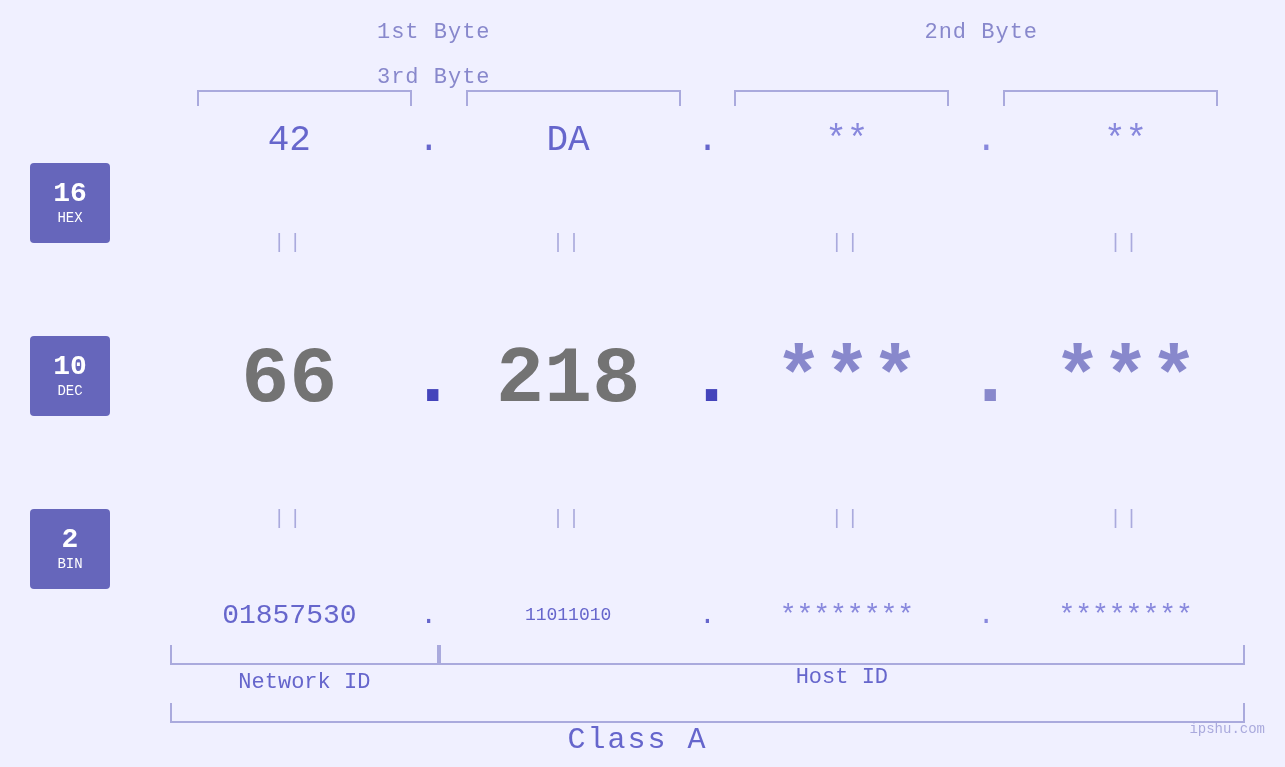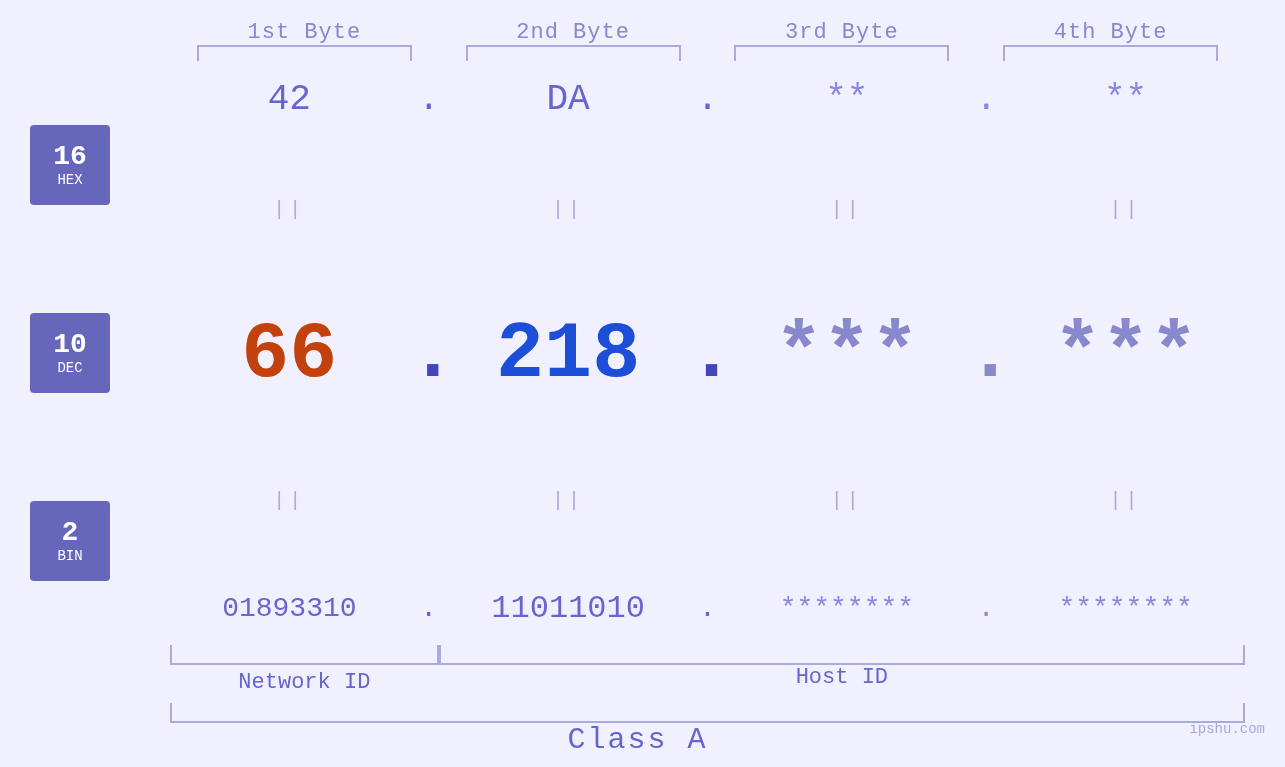--- a/index.html
+++ b/index.html
@@ -33,21 +33,22 @@
       padding-right: 10px;
     }
 
     .byte-header-spacer {
       width: 140px;
     }
 
     .byte-headers-inner {
       flex: 1;
       display: grid;
-      grid-template-columns: repeat(4, 1fr);
+      grid-template-columns: repeat(2, 1fr);
+      gap: 20px;
     }
 
     .byte-label {
       text-align: center;
       color: #8888cc;
       font-size: 22px;
       font-family: 'Courier New', Courier, monospace;
       letter-spacing: 1px;
     }
 
@@ -231,21 +232,20 @@
 <body>
 
 <div class="main-container">
 
   <div class="byte-headers">
     <div class="byte-header-spacer"></div>
     <div class="byte-headers-inner">
       <div class="byte-label">1st Byte</div>
       <div class="byte-label">2nd Byte</div>
       <div class="byte-label">3rd Byte</div>
-      <div class="byte-label">4th Byte</div>
     </div>
   </div>
 
   <div class="bracket-row">
     <div class="bracket-spacer"></div>
     <div class="bracket-inner">
       <div style="display:flex;justify-content:center;">
         <div class="bracket"></div>
       </div>
       <div style="display:flex;justify-content:center;">
@@ -293,43 +293,43 @@
         <div style="text-align:center;color:#aaaadd;font-size:20px;letter-spacing:4px;">||</div>
         <div></div>
         <div style="text-align:center;color:#aaaadd;font-size:20px;letter-spacing:4px;">||</div>
         <div></div>
         <div style="text-align:center;color:#aaaadd;font-size:20px;letter-spacing:4px;">||</div>
         <div></div>
         <div style="text-align:center;color:#aaaadd;font-size:20px;letter-spacing:4px;">||</div>
       </div>
 
       <div style="display:grid;grid-template-columns:1fr 40px 1fr 40px 1fr 40px 1fr;align-items:center;">
-        <div style="text-align:center;color:#c2410c;font-size:80px;font-weight:bold;font-family:'Courier New',monospace;line-height:1;">66</div>
+        <div style="text-align:center;color:#737373;font-size:80px;font-weight:bold;font-family:'Courier New',monospace;line-height:1;">66</div>
         <div style="text-align:center;color:#4444bb;font-size:80px;font-weight:bold;font-family:'Courier New',monospace;line-height:1.2;">.</div>
-        <div style="text-align:center;color:#1d4ed8;font-size:80px;font-weight:bold;font-family:'Courier New',monospace;line-height:1;">218</div>
+        <div style="text-align:center;color:#737373;font-size:80px;font-weight:bold;font-family:'Courier New',monospace;line-height:1;">218</div>
         <div style="text-align:center;color:#4444bb;font-size:80px;font-weight:bold;font-family:'Courier New',monospace;line-height:1.2;">.</div>
         <div style="text-align:center;color:#8888cc;font-size:80px;font-weight:bold;font-family:'Courier New',monospace;line-height:1;">***</div>
         <div style="text-align:center;color:#8888cc;font-size:80px;font-weight:bold;font-family:'Courier New',monospace;line-height:1.4;">.</div>
         <div style="text-align:center;color:#8888cc;font-size:80px;font-weight:bold;font-family:'Courier New',monospace;line-height:1;">***</div>
       </div>
 
       <div style="display:grid;grid-template-columns:1fr 40px 1fr 40px 1fr 40px 1fr;align-items:center;">
         <div style="text-align:center;color:#aaaadd;font-size:20px;letter-spacing:4px;">||</div>
         <div></div>
         <div style="text-align:center;color:#aaaadd;font-size:20px;letter-spacing:4px;">||</div>
         <div></div>
         <div style="text-align:center;color:#aaaadd;font-size:20px;letter-spacing:4px;">||</div>
         <div></div>
         <div style="text-align:center;color:#aaaadd;font-size:20px;letter-spacing:4px;">||</div>
       </div>
 
       <div style="display:grid;grid-template-columns:1fr 40px 1fr 40px 1fr 40px 1fr;align-items:center;">
-        <div style="text-align:center;color:#6666cc;font-size:28px;font-family:'Courier New',monospace;">01893310</div>
+        <div style="text-align:center;color:#6666cc;font-size:28px;font-family:'Courier New',monospace;">01857530</div>
         <div style="text-align:center;color:#6666cc;font-size:28px;font-family:'Courier New',monospace;">.</div>
-        <div style="text-align:center;color:#6666cc;font-size:32px;font-family:'Courier New',monospace;">11011010</div>
+        <div style="text-align:center;color:#6666cc;font-size:18px;font-family:'Courier New',monospace;">11011010</div>
         <div style="text-align:center;color:#6666cc;font-size:28px;font-family:'Courier New',monospace;">.</div>
         <div style="text-align:center;color:#8888dd;font-size:28px;font-family:'Courier New',monospace;">********</div>
         <div style="text-align:center;color:#8888dd;font-size:28px;font-family:'Courier New',monospace;">.</div>
         <div style="text-align:center;color:#8888dd;font-size:28px;font-family:'Courier New',monospace;">********</div>
       </div>
 
     </div>
   </div>
 
   <div class="bottom-area">

